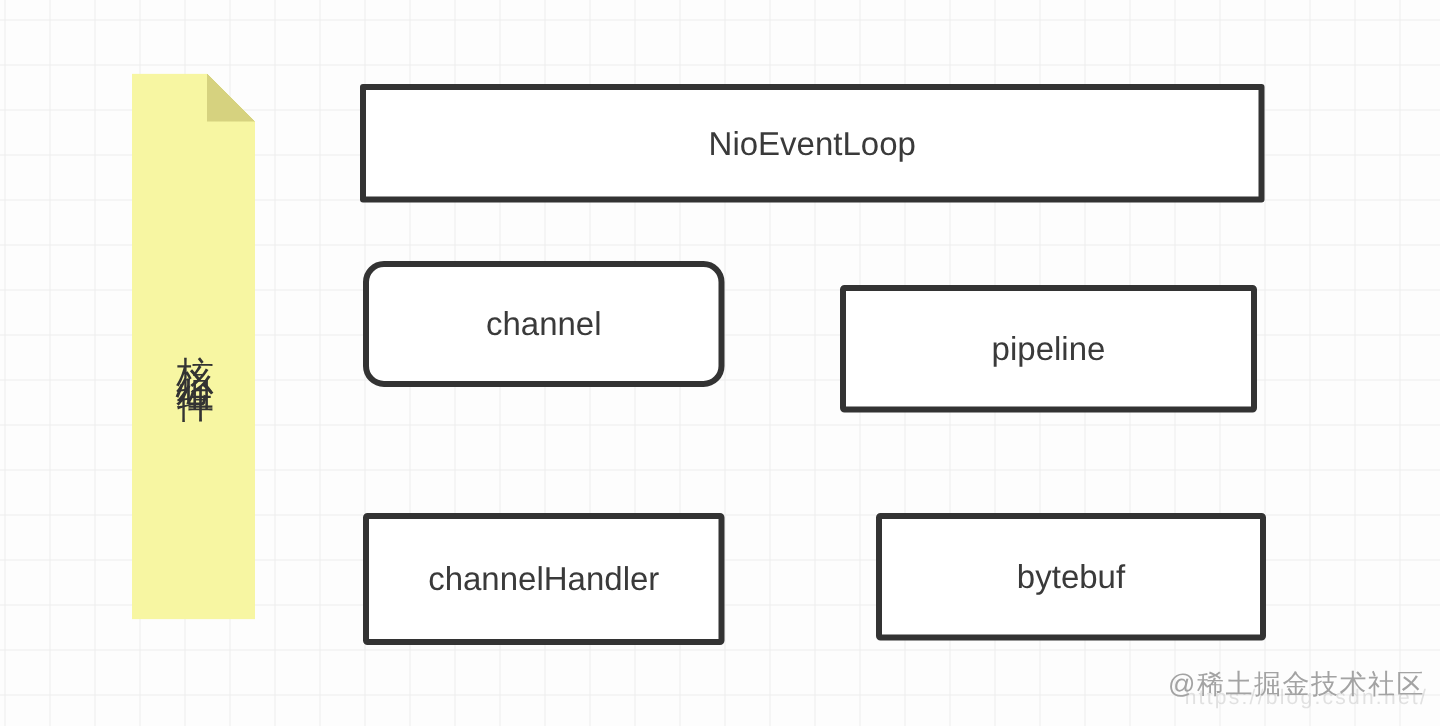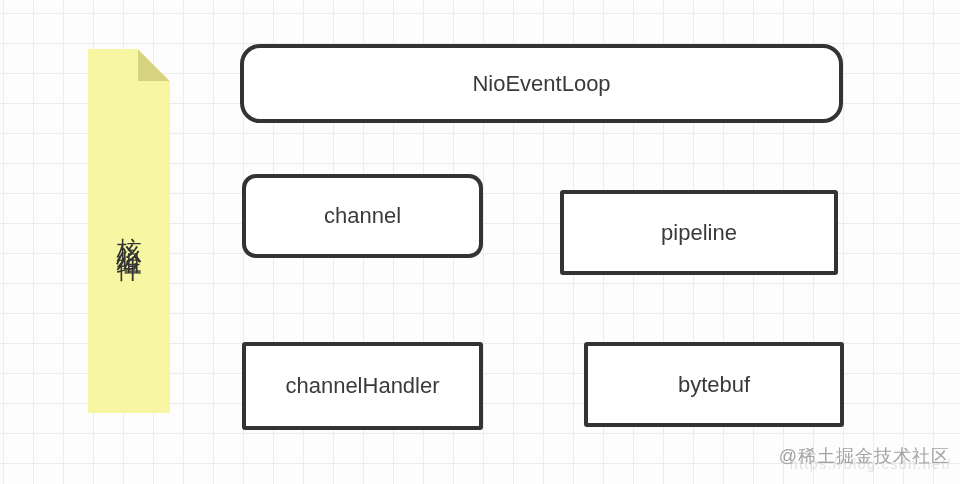--- a/index.html
+++ b/index.html
@@ -33,21 +33,21 @@
   }
   
   .dbox{
     position:absolute;
     background:#fff;
     border:4px solid #333;
     display:flex;align-items:center;justify-content:center;
     box-sizing:border-box;
   }
   .dbox .lbl{font-size:22px;color:#3a3a3a;}
-  .box-top{left:240px;top:44px;width:603px;height:79px;border-radius:20px;}
+  .box-top{left:240px;top:56px;width:603px;height:79px;border-radius:2px;}
   .box-channel{left:242px;top:174px;width:241px;height:84px;border-radius:14px;}
   .box-pipeline{left:560px;top:190px;width:278px;height:85px;border-radius:3px;text-align:right;}
   .box-handler{left:242px;top:342px;width:241px;height:88px;border-radius:3px;}
   .box-bytebuf{left:584px;top:342px;width:260px;height:85px;border-radius:3px;}
   
   .wm-url{
     position:absolute;right:8px;top:456px;
     font-size:14px;letter-spacing:1.5px;
     color:rgba(190,190,190,0.45);
     white-space:nowrap;

